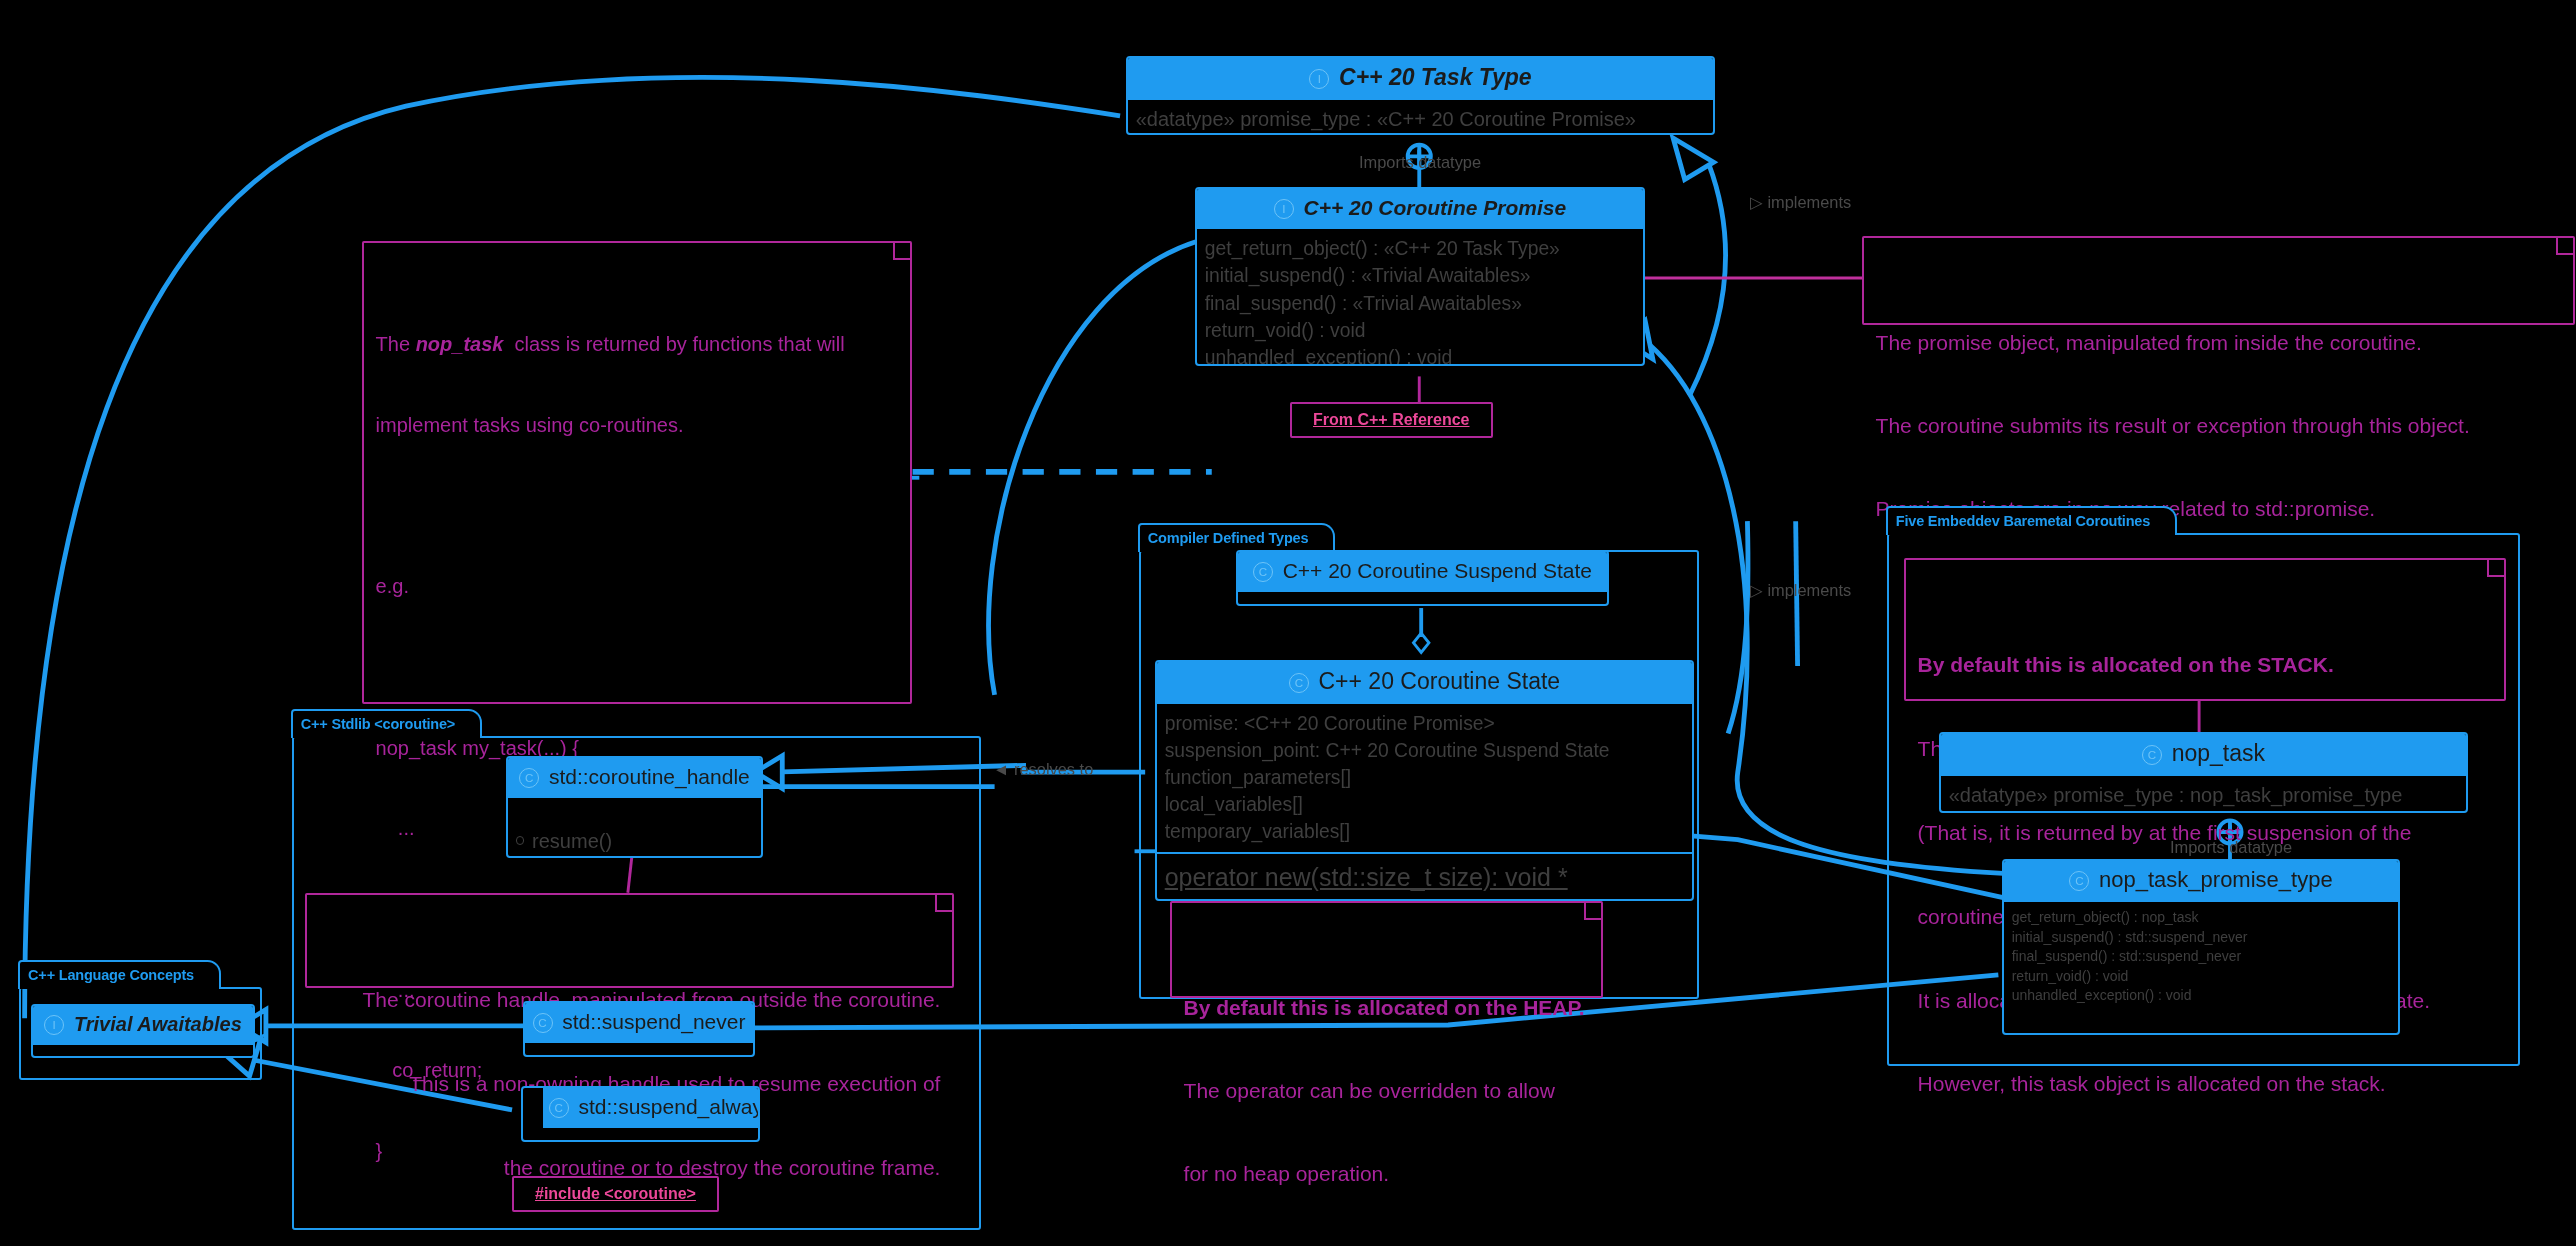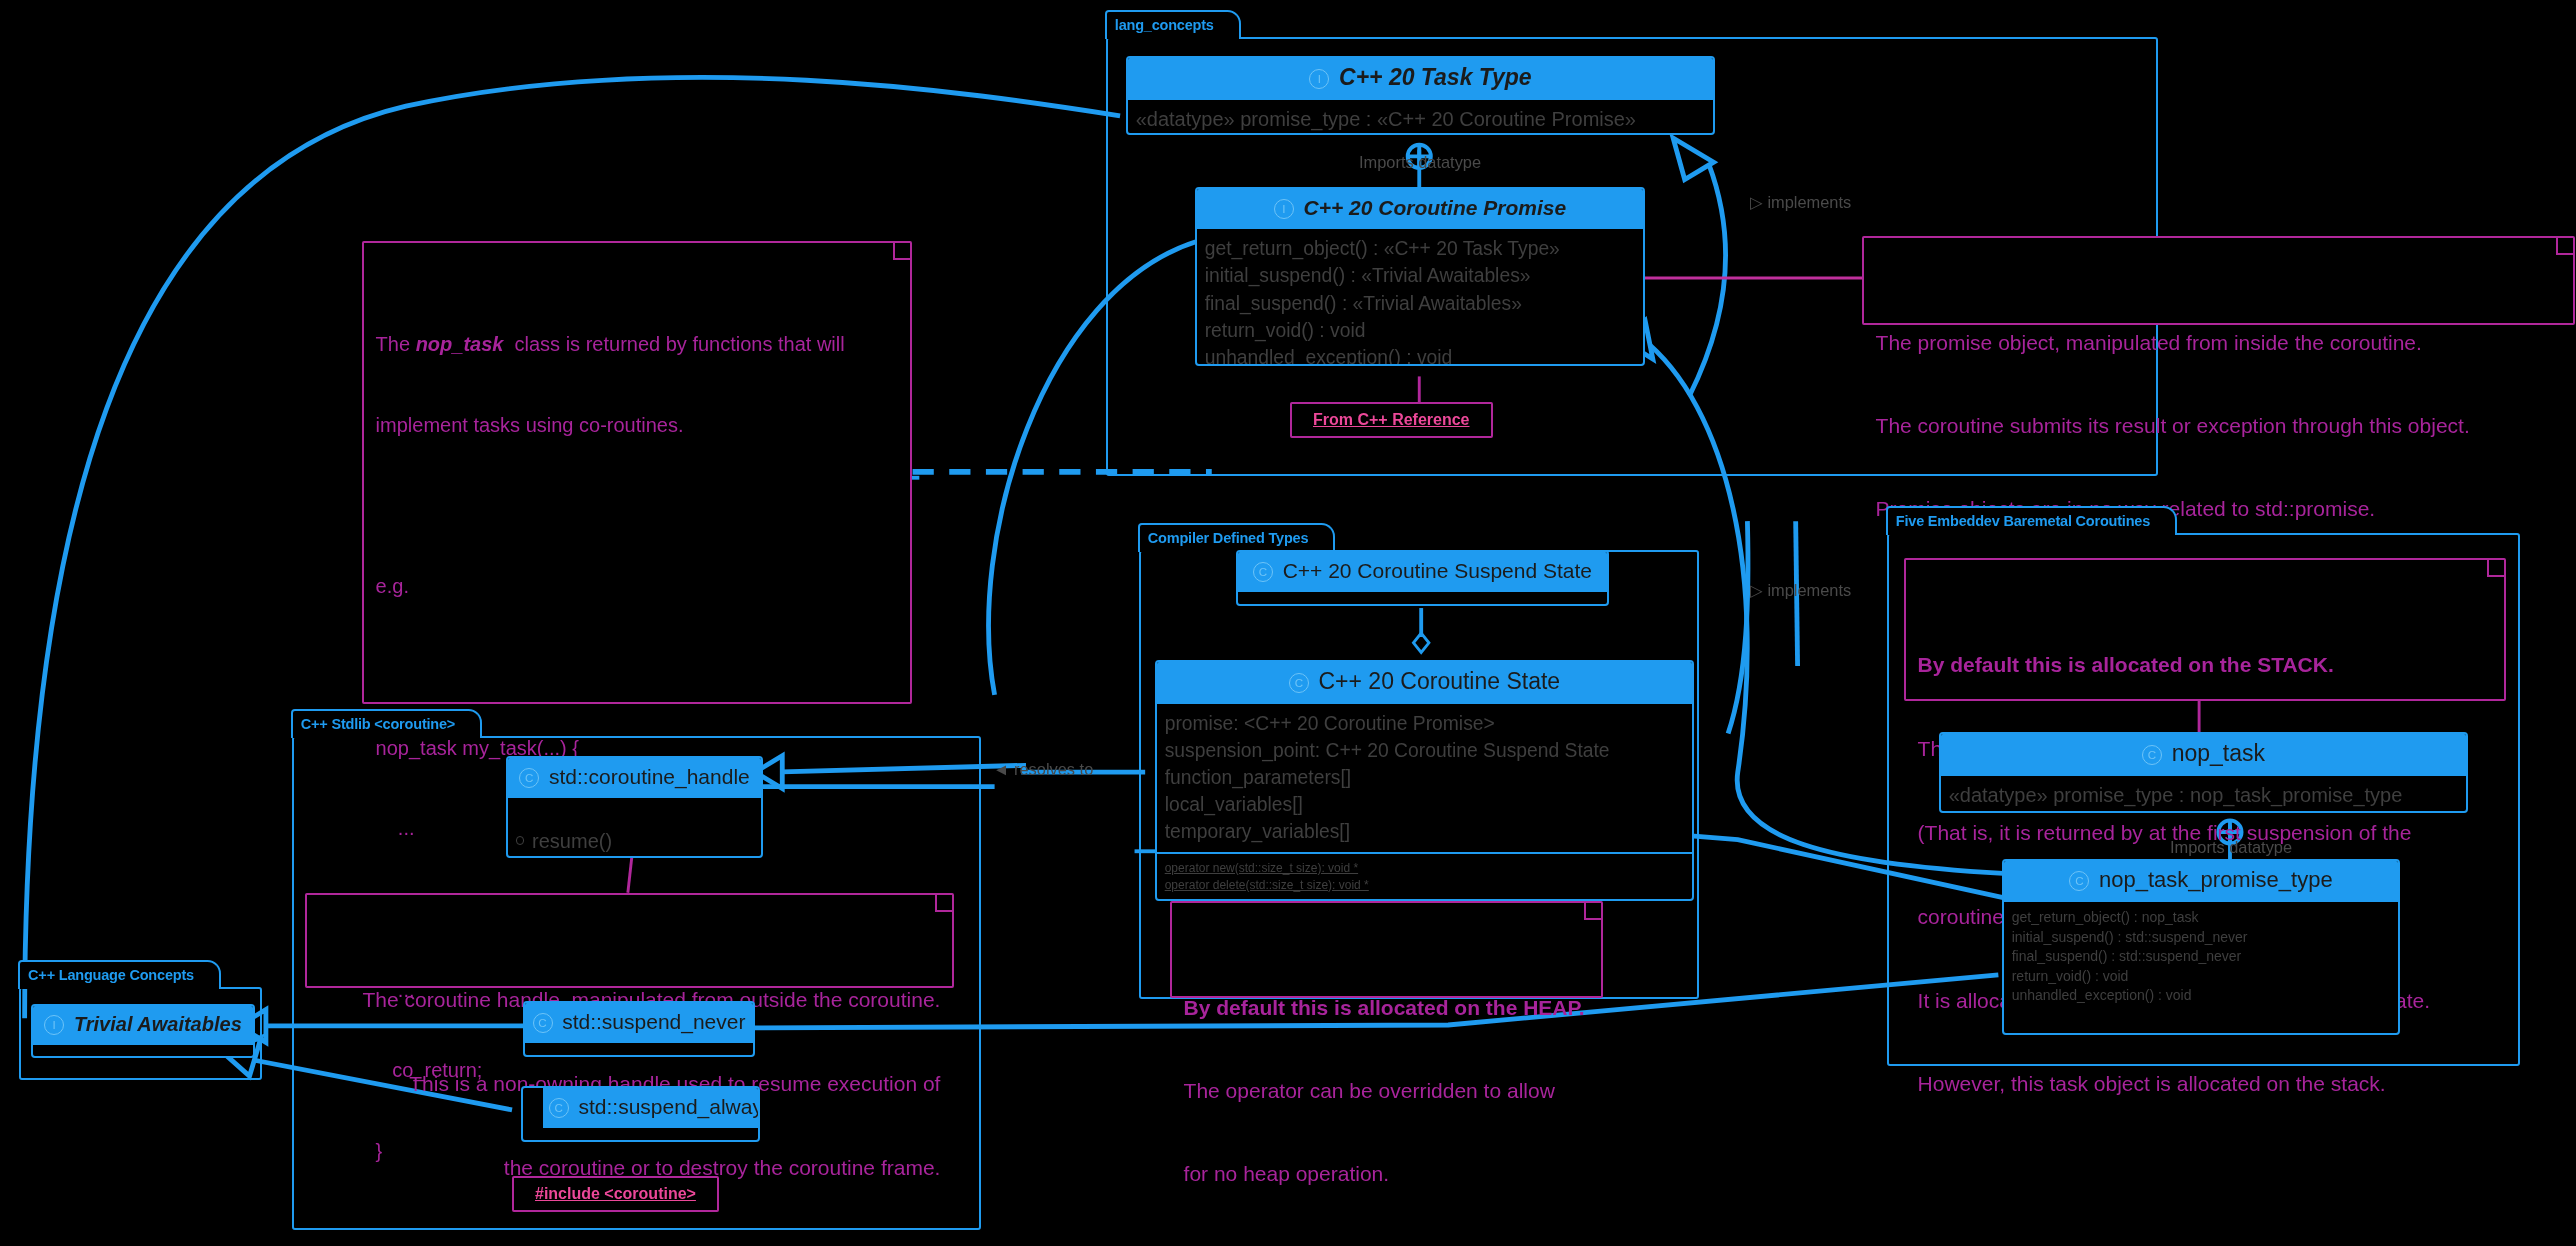--- a/index.html
+++ b/index.html
@@ -207,23 +207,20 @@
 
     <path class="wire-mag" d="M 2278 718 L 2278 760"></path>
 
     <path class="wire-mag" d="M 655 880 L 650 925"></path>
 
     <path class="wire-mag" d="M 1470 390 L 1470 418"></path>
 
     <path class="wire-thin" d="M 938 495 L 952 495"></path>
   </svg>
 
-  <div class="pkg" style="left:1106px; top:37px; width:1052px; height:439px;">
-    <div class="pkg-tab">lang_concepts</div>
-  </div>
 
   <div class="cls" style="left:1126px; top:56px; width:589px; height:79px;">
     <div class="cls-head italic">
       <span class="cls-badge">I</span><span>C++ 20 Task Type</span>
     </div>
     <div class="cls-sep"></div>
     <div class="cls-body" style="font-size:20px;">«datatype» promise_type : «C++ 20 Coroutine Promise»</div>
   </div>
 
   <div class="edge-label" style="left:1359px; top:153px;">Imports datatype</div>
@@ -302,21 +299,21 @@
     </div>
     <div class="cls-sep"></div>
     <div class="cls-body" style="font-size:19.3px; line-height:1.4;">
       <div>promise: &lt;C++ 20 Coroutine Promise&gt;</div>
       <div>suspension_point: C++ 20 Coroutine Suspend State</div>
       <div>function_parameters[]</div>
       <div>local_variables[]</div>
       <div>temporary_variables[]</div>
     </div>
     <div class="cls-sep"></div>
-    <div class="cls-body" style="font-size:12px; line-height:1.4;">
+    <div class="cls-body" style="font-size:25px; line-height:1.4;">
       <div class="underline">operator new(std::size_t size): void *</div>
       <div class="underline">operator delete(std::size_t size): void *</div>
     </div>
   </div>
 
   <div class="edge-label" style="left:993px; top:760px;"><span class="glyph">◄</span><span>resolves to</span></div>
 
   <div class="note" style="left:1170px; top:901px; width:433px; height:97px; line-height:1.32;">
     <div class="note-corner"></div>
     <div class="bold">By default this is allocated on the HEAP.</div>

